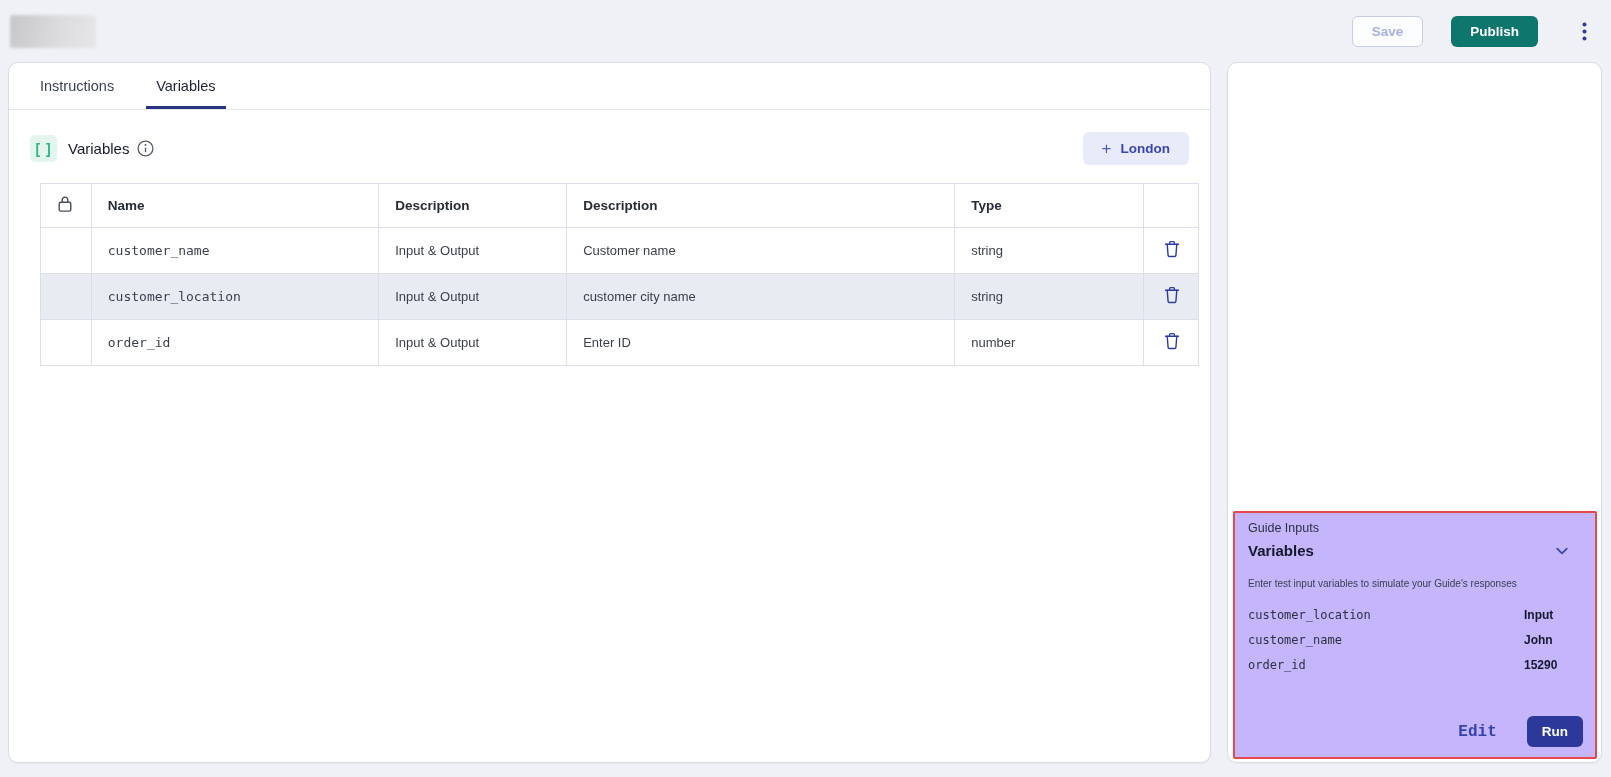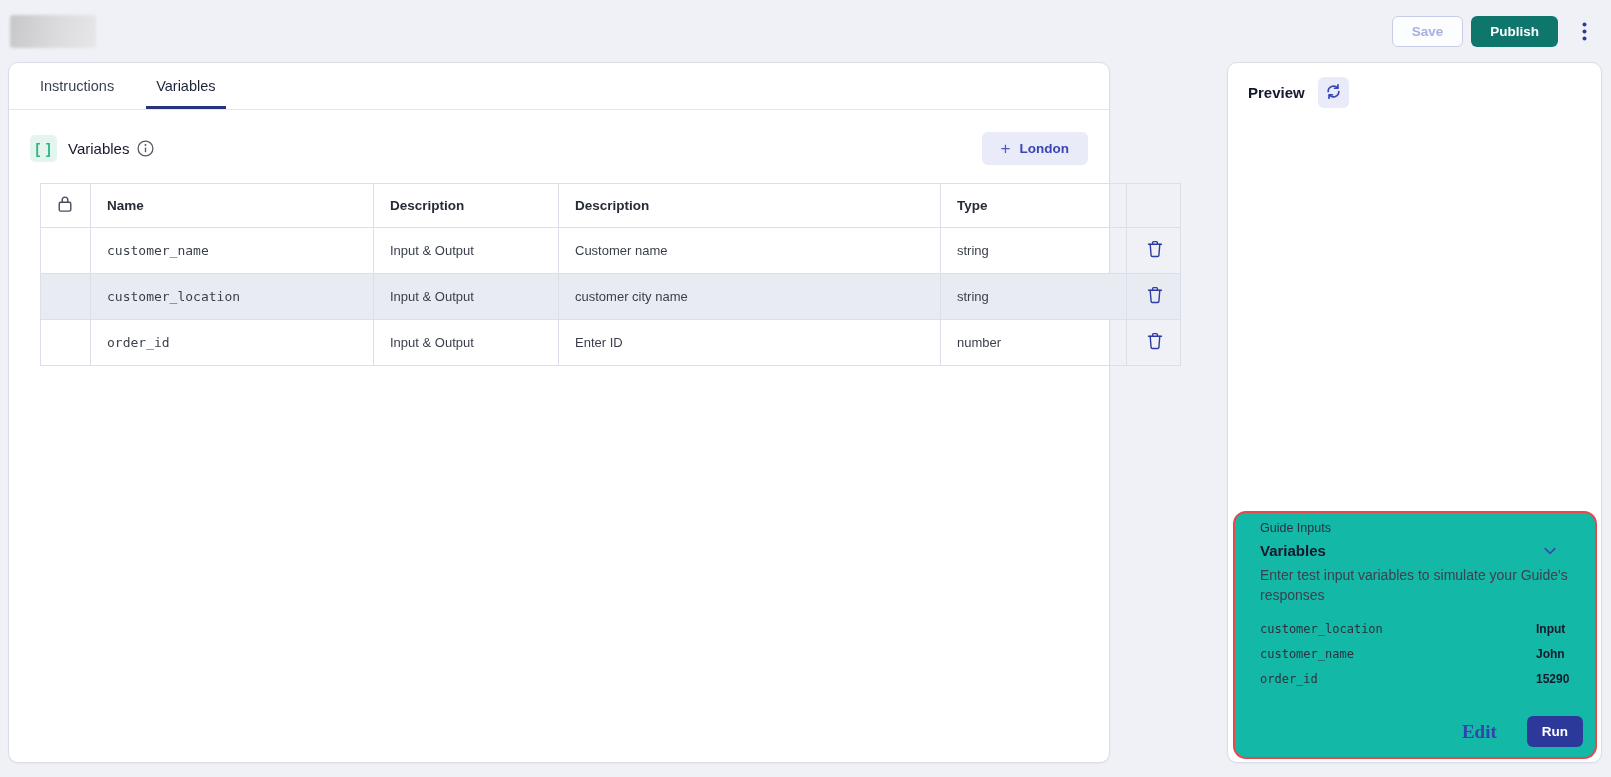--- a/index.html
+++ b/index.html
@@ -17,21 +17,21 @@
     display: flex;
     align-items: center;
     padding: 0 18px 0 10px;
   }
   .logo-blur {
     width: 86px; height: 33px;
     background: linear-gradient(100deg, #c7c7c9 0%, #dddddf 60%, #e6e6e8 100%);
     border-radius: 3px;
     filter: blur(1.5px);
   }
-  .topbar-actions { margin-left: auto; display: flex; gap: 8px; }
+  .topbar-actions { margin-left: auto; display: flex; gap: 28px; }
   .btn { border: none; border-radius: 6px; font-family: inherit; font-weight: 700; font-size: 13.5px; cursor: pointer; }
   .btn-save {
     background: #fcfdff;
     border: 1px solid #c7cde9;
     color: #a8b1de;
     padding: 7px 19px;
   }
   .btn-publish {
     background: #0f766e;
     color: #ffffff;
@@ -41,21 +41,21 @@
   
   .card {
     position: absolute;
     top: 62px;
     height: 701px;
     background: #ffffff;
     border: 1px solid #dadde7;
     border-radius: 10px;
     box-shadow: 0 1px 2px rgba(30,35,60,0.04);
   }
-  .main-card { left: 8px; width: 1102px; }
+  .main-card { left: 8px; width: 1203px; }
   .right-card { left: 1227px; width: 375px; }
   
   .tabs {
     display: flex;
     gap: 22px;
     padding: 0 21px;
     border-bottom: 1px solid #e4e6ee;
   }
   .tab {
     padding: 15px 10px 12px 10px;
@@ -144,54 +144,54 @@
     width: 31px; height: 31px;
     background: #e9ebf8;
     border: none; border-radius: 6px;
     display: flex; align-items: center; justify-content: center;
     cursor: pointer;
   }
   
   .guide-inputs {
     position: absolute;
     left: 5px; right: 4px; bottom: 3px; top: 448px;
-    background: #14b8a6;
+    background: #c4b5fd;
     border: 2px solid #e8474c;
-    border-radius: 13px;
-    padding: 8px 25px;
+    border-radius: 2px;
+    padding: 8px 13px;
   }
   .gi-eyebrow { font-size: 12.5px; color: #2c3140; }
   .gi-title-row { display: flex; align-items: center; margin-top: 7px; }
   .gi-title { font-size: 15px; font-weight: 700; color: #14172a; }
   .chevron { margin-left: auto; margin-right: 12px; cursor: pointer; display: flex; }
   .gi-desc {
-    margin-top: 7px;
-    font-size: 14px;
+    margin-top: 18px;
+    font-size: 10px;
     color: #3a4150;
     line-height: 1.4;
     width: 322px;
   }
   .gi-rows { margin-top: 17px; }
   .gi-row { display: flex; align-items: center; margin-bottom: 11px; }
   .gi-name {
     flex: 0 0 276px;
     font-family: "DejaVu Sans Mono", monospace;
     font-size: 12px;
     color: #2c3140;
   }
   .gi-value { font-size: 12px; font-weight: 700; color: #15192b; }
   .gi-footer {
     position: absolute;
     right: 12px; bottom: 10px;
     display: flex; align-items: center; gap: 30px;
   }
   .edit-link {
     background: none; border: none;
-    color: #3442ad; font-family: Liberation Serif, serif;
-    font-size: 19px; font-weight: 700;
+    color: #3442ad; font-family: Liberation Mono, monospace;
+    font-size: 16px; font-weight: 700;
     cursor: pointer;
   }
   .btn-run {
     background: #2c399b; color: #fff;
     border: none; border-radius: 6px;
     font-family: inherit; font-size: 13.5px; font-weight: 700;
     padding: 8px 15px;
     cursor: pointer;
   }
 </style>
@@ -309,33 +309,20 @@
               <path d="M3.2 4.2l.9 11.2a1.2 1.2 0 0 0 1.2 1.1h5.4a1.2 1.2 0 0 0 1.2-1.1l.9-11.2"></path>
             </svg>
           </button>
         </td>
       </tr>
     </tbody>
   </table>
 </div>
 
 <div class="card right-card">
-  <div class="preview-header">
-    <span class="preview-title">Preview</span>
-    <button class="refresh-btn">
-      <span>
-        <svg width="17" height="17" viewBox="0 0 24 24" fill="none" stroke="#3946b3" stroke-width="2.4" stroke-linecap="round" stroke-linejoin="round">
-          <path d="M4.5 12a7.5 7.5 0 0 1 13-5.1"></path>
-          <polyline points="18.3,2.6 18.3,7.4 13.5,7.4"></polyline>
-          <path d="M19.5 12a7.5 7.5 0 0 1-13 5.1"></path>
-          <polyline points="5.7,21.4 5.7,16.6 10.5,16.6"></polyline>
-        </svg>
-      </span>
-    </button>
-  </div>
 
   <div class="guide-inputs">
     <div class="gi-eyebrow">Guide Inputs</div>
     <div class="gi-title-row">
       <span class="gi-title">Variables</span>
       <span class="chevron">
         <svg width="16" height="16" viewBox="0 0 16 16">
           <path d="M3.2 5.6l4.8 4.8 4.8-4.8" stroke="#3a4ab0" stroke-width="1.8" fill="none" stroke-linecap="round" stroke-linejoin="round"></path>
         </svg>
       </span>

